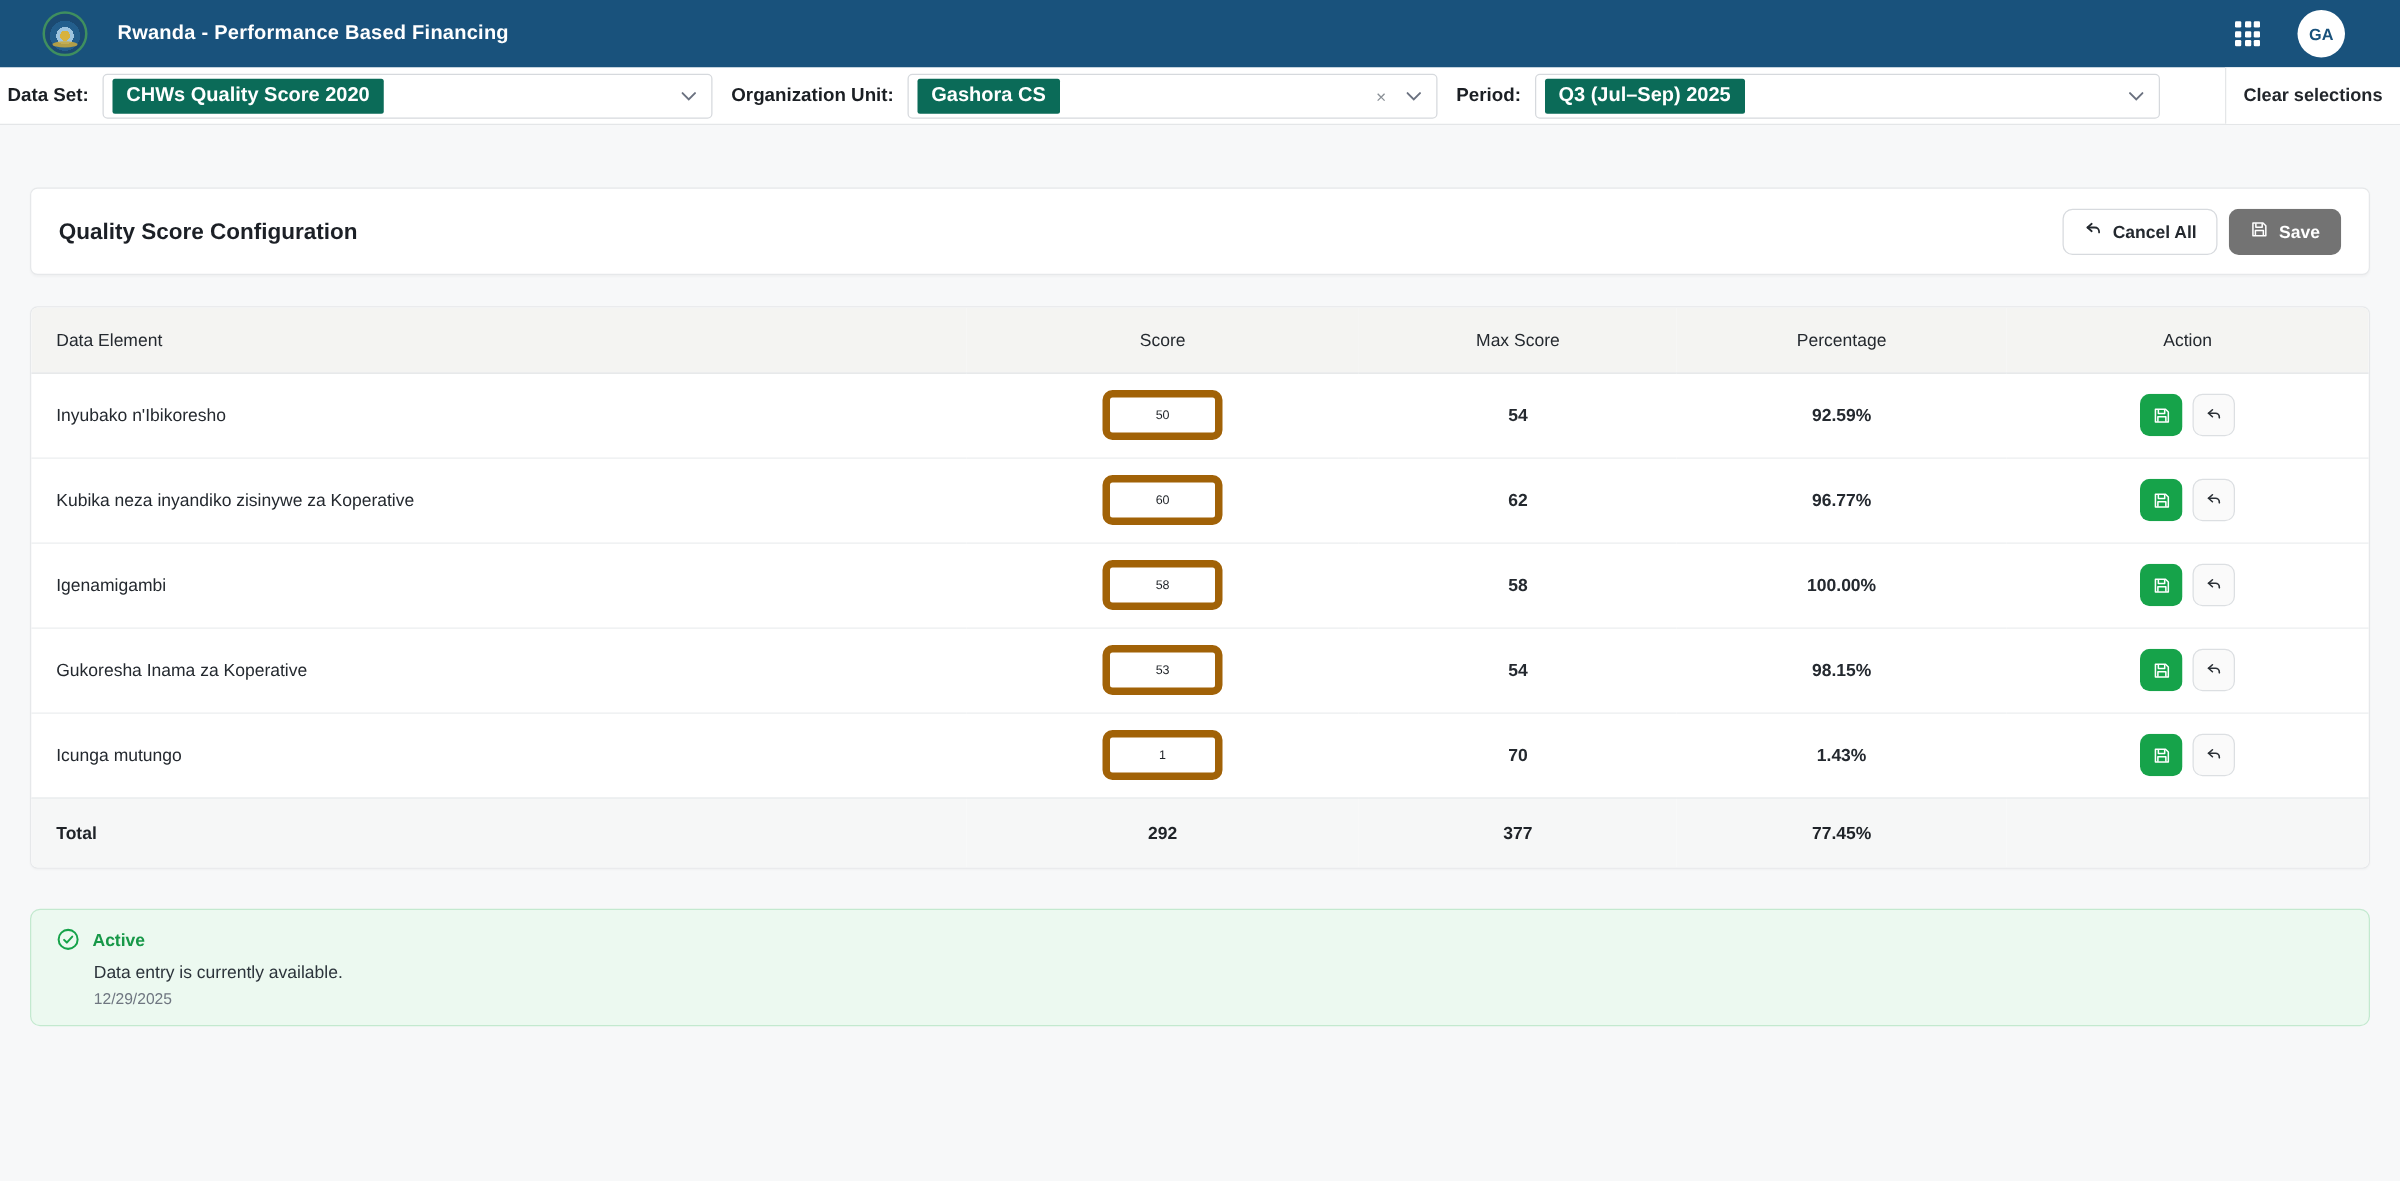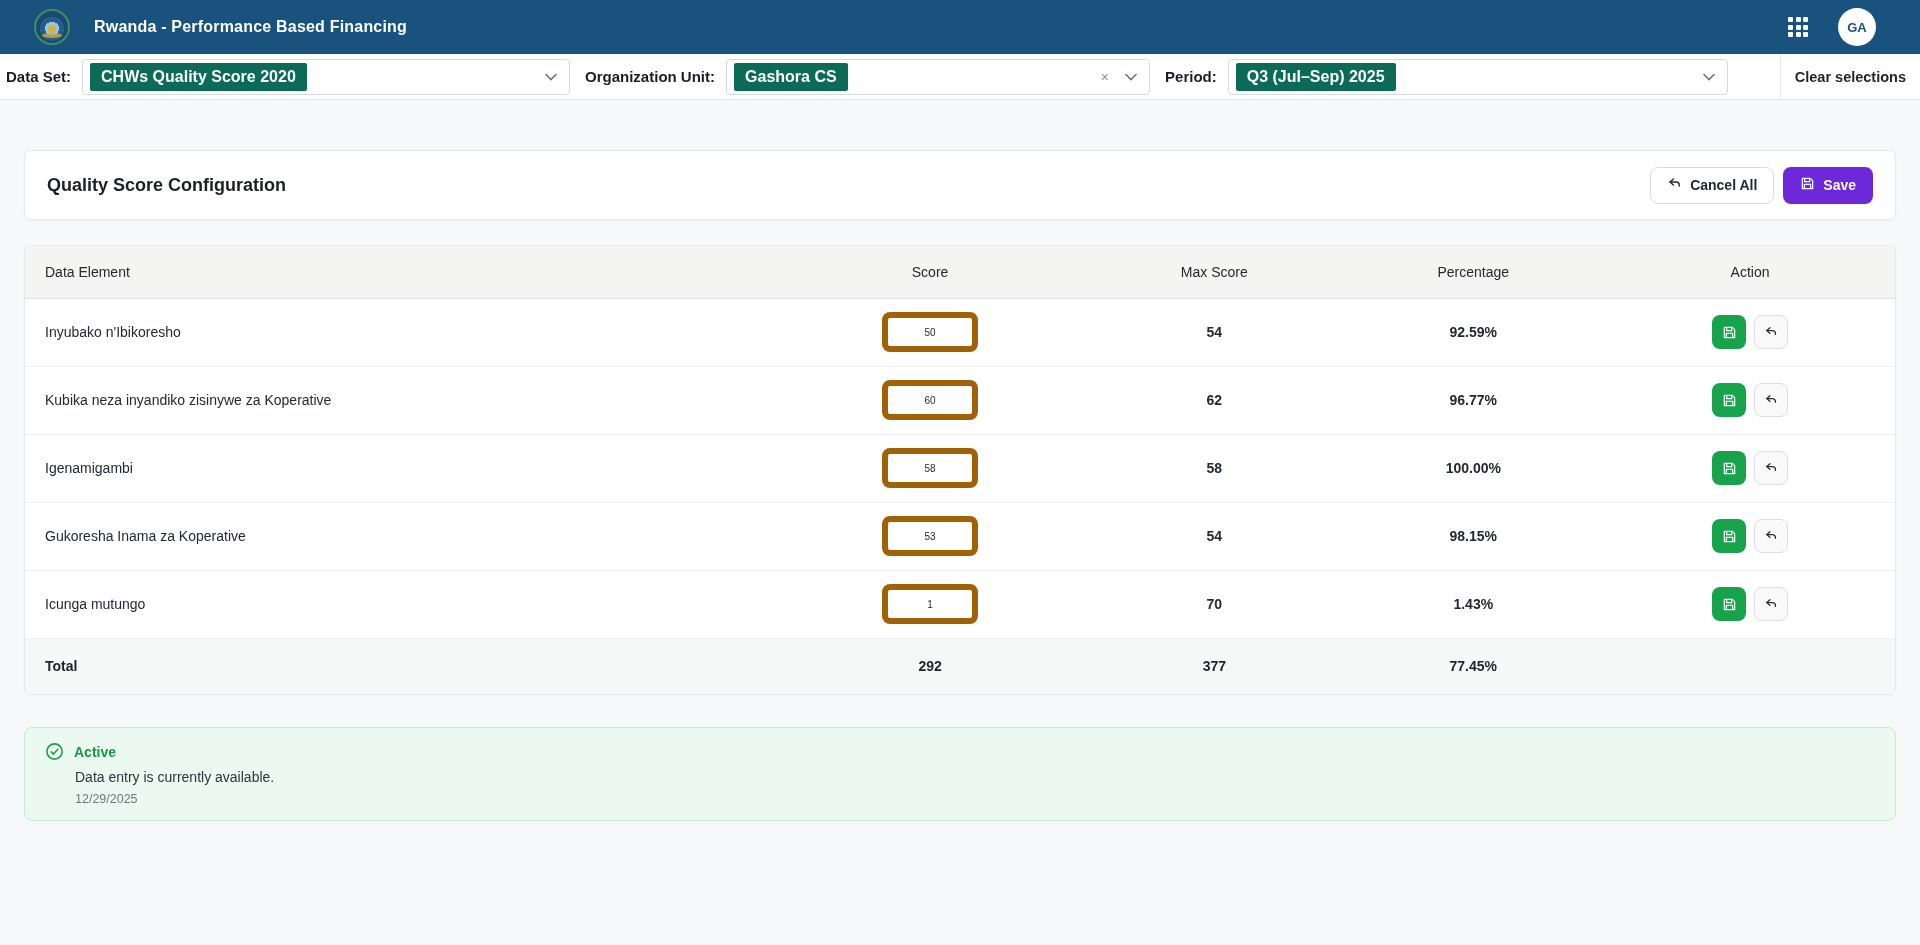--- a/index.html
+++ b/index.html
@@ -79,21 +79,21 @@
   }
   .config-title { font-size: 18px; font-weight: 700; color: #1c2026; }
   .cfg-actions { display: flex; align-items: center; gap: 9px; }
   .btn {
     display: inline-flex; align-items: center; gap: 8px; height: 37px;
     border-radius: 8px; font-size: 14px; font-weight: 600; cursor: pointer;
     padding: 0 16px; border: 1px solid transparent;
     font-family: inherit;
   }
   .btn-cancel { background: #ffffff; border-color: #d7dade; color: #24292f; }
-  .btn-save { background: #6d28d9; color: #ffffff; }
+  .btn-save { background: #737373; color: #ffffff; }
 
   
   .table-card { overflow: hidden; }
   table { width: 100%; border-collapse: collapse; table-layout: fixed; }
   thead th {
     height: 52px; background: #f4f4f2; border-bottom: 1px solid #e0e2e4;
     font-size: 14px; font-weight: 400; color: #24292f; text-align: center;
   }
   thead th:first-child { text-align: left; padding-left: 20px; }
   tbody td {

